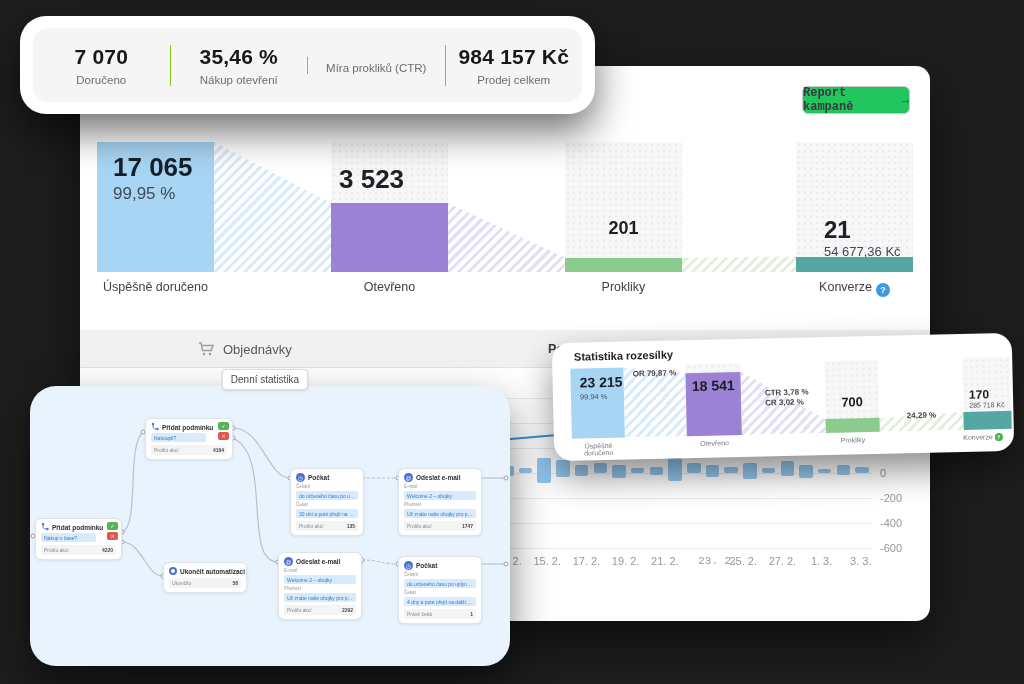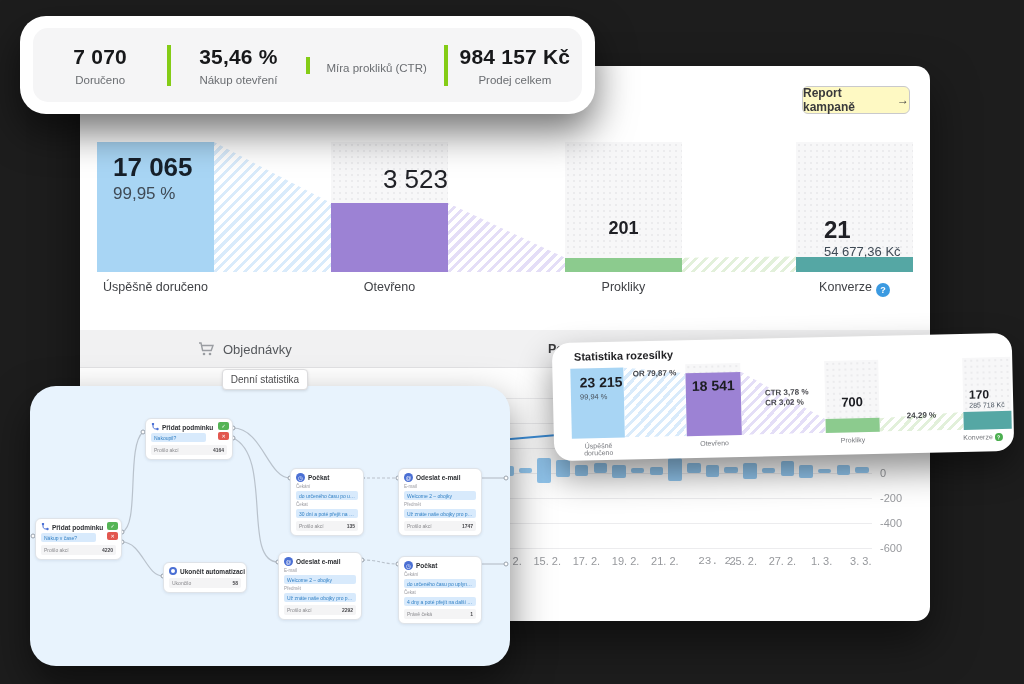--- a/index.html
+++ b/index.html
@@ -11,26 +11,26 @@
   .card { position:absolute; background:#fff; box-shadow:0 20px 45px rgba(0,0,0,.5); }
   #main-card { left:80px; top:66px; width:850px; height:555px; border-radius:14px; z-index:1; }
   #stats-card { left:20px; top:16px; width:575px; height:98px; border-radius:26px; z-index:5; box-shadow:0 18px 38px rgba(0,0,0,.55); }
   #overlay-card { left:553px; top:338px; width:460px; height:118px; border-radius:18px; z-index:4; transform:rotate(-1.3deg); box-shadow:0 16px 34px rgba(0,0,0,.45); }
   #flow-card { left:30px; top:386px; width:480px; height:280px; border-radius:26px; z-index:3; background:#e8f3fd; box-shadow:0 18px 40px rgba(0,0,0,.5); }
   #daily-chip { left:222px; top:369px; width:86px; height:21px; z-index:6; background:#fff; border:1px solid #dcdcde; border-radius:4px; font-size:10px; color:#4a4a4c; display:flex; align-items:center; justify-content:center; box-shadow:0 1px 3px rgba(0,0,0,.12); }
 
   
   #stats-inner { position:absolute; left:13px; top:12px; right:13px; bottom:12px; background:#f5f5f6; border-radius:15px; display:flex; align-items:center; }
   .stat-item { flex:1 1 0; text-align:center; padding:0 6px; }
-  .stat-item + .stat-item { border-left:4px solid #84cc16; }
+  .stat-item + .stat-item { border-left:1px solid #84cc16; }
   .stat-value { font-size:21px; font-weight:700; color:#17181a; letter-spacing:.2px; }
   .stat-label { font-size:11.5px; color:#6a6d71; margin-top:5px; }
 
   
-  #report-btn { left:722px; top:20px; width:108px; height:28px; border:1px solid #c9c9cc; border-radius:6px; background:#fef9c3; display:flex; align-items:center; justify-content:center; gap:6px; font-size:12px; font-weight:700; color:#3a3a3c; cursor:pointer; }
+  #report-btn { left:722px; top:20px; width:108px; height:28px; border:1px solid #c9c9cc; border-radius:6px; background:#22c55e; display:flex; align-items:center; justify-content:center; gap:6px; font-size:12px; font-weight:700; color:#3a3a3c; cursor:pointer;font-family:Liberation Mono, monospace; }
 
   
   .gcol { background-color:#f7f7f8; background-image:radial-gradient(circle,#ebebed 1px,transparent 1px); background-size:6px 6px; }
   .fill-blue { background:#a8d5f4; }
   .fill-purple { background:#9c82d4; }
   .fill-green { background:#8ccb8e; }
   .fill-teal { background:#55a7a4; }
   .hatch-blue { background:repeating-linear-gradient(135deg,#d9ebfb 0 3px,transparent 3px 7px); }
   .hatch-purple { background:repeating-linear-gradient(135deg,#e4def7 0 3px,transparent 3px 7px); }
   .hatch-green { background:repeating-linear-gradient(135deg,#e2f0da 0 3px,transparent 3px 7px); }
@@ -90,21 +90,21 @@
   <div class="abs hatch-purple" style="left:368px; top:76px; width:117px; height:130px; clip-path:polygon(0 47%,100% 89%,100% 100%,0 100%);"></div>
   <div class="abs gcol" style="left:485px; top:76px;  width:117px; height:130px;"></div>
   <div class="abs fill-green" style="left:485px; top:192px; width:117px; height:14px;"></div>
   <div class="abs hatch-green" style="left:602px; top:76px;  width:114px; height:130px; clip-path:polygon(0 89%,100% 88%,100% 100%,0 100%);"></div>
   <div class="abs gcol" style="left:716px; top:76px;  width:117px; height:130px;"></div>
   <div class="abs fill-teal" style="left:716px; top:191px; width:117px; height:15px;"></div>
 
   <div class="abs" style="left:33px; top:86px; font-size:26px; font-weight:700; color:#17202a;">17 065</div>
   <div class="abs" style="left:33px; top:118px; font-size:17px; color:#3f4a55;">99,95 %</div>
   <div class="conn-text" style="left:134px; top:98px; width:117px; text-align:center;"></div>
-  <div class="abs" style="left:251px; top:98px; width:117px; text-align:right; font-size:26px; font-weight:400; color:#202126;">3 523</div>
+  <div class="abs" style="left:259px; top:98px; width:117px; text-align:left; font-size:26px; font-weight:700; color:#202126;">3 523</div>
   <div class="conn-text" style="left:402px; top:146px;"></div>
   <div class="conn-text" style="left:402px; top:164px;"></div>
   <div class="abs" style="left:485px; top:152px; width:117px; text-align:center; font-size:18px; font-weight:700; color:#202126;">201</div>
   <div class="conn-text" style="left:602px; top:172px; width:114px; text-align:center;"></div>
   <div class="abs" style="left:744px; top:150px; font-size:24px; font-weight:700; color:#202126;text-align:center;">21</div>
   <div class="abs" style="left:744px; top:178px; font-size:13px; color:#3f4a55;">54 677,36 Kč</div>
 
   <div class="f-label" style="left:17px;  top:214px; width:117px;">Úspěšně doručeno</div>
   <div class="f-label" style="left:251px; top:214px; width:117px;">Otevřeno</div>
   <div class="f-label" style="left:485px; top:214px; width:117px;">Prokliky</div>

